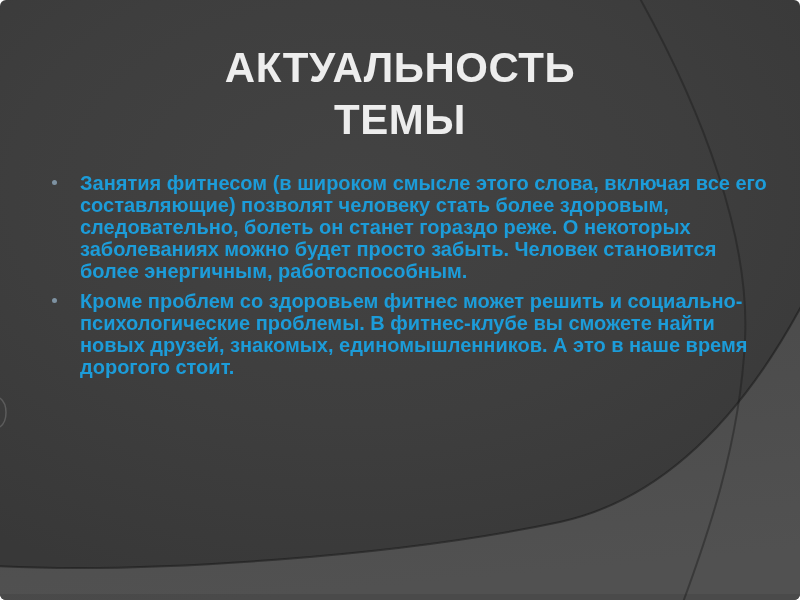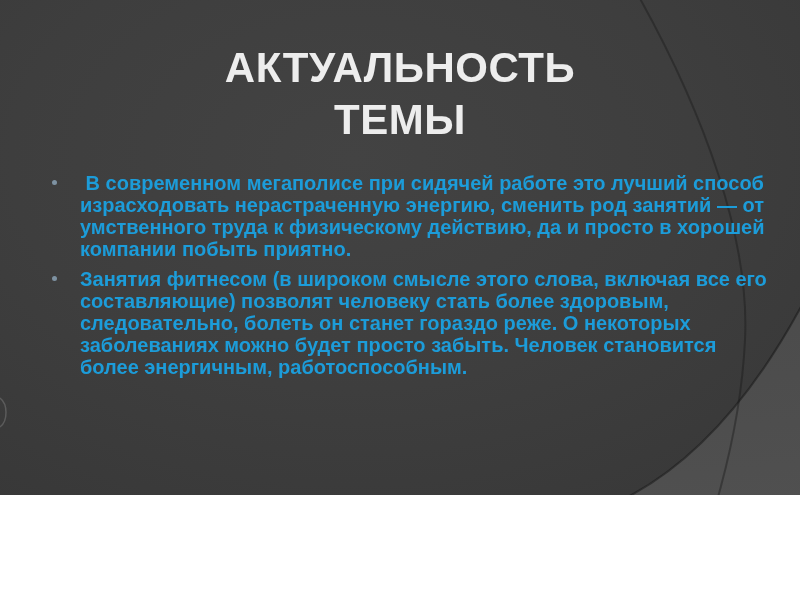--- a/index.html
+++ b/index.html
@@ -6,25 +6,26 @@
     margin: 0;
     padding: 0;
     width: 800px;
     height: 600px;
     overflow: hidden;
     font-family: "Liberation Sans", sans-serif;
   }
   .slide {
     position: relative;
     width: 800px;
-    height: 495px;
+    height: 600px;
     background:
       radial-gradient(ellipse 620px 420px at 44% 32%, #434343 0%, #3e3e3e 55%, #383838 100%),
       #3b3b3b;
     overflow: hidden;
+    border-radius: 6px;
   }
   .bg-svg {
     position: absolute;
     top: 0;
     left: 0;
     width: 800px;
     height: 600px;
     z-index: 0;
   }
   .content {
@@ -108,22 +109,22 @@
 
   <div class="content">
 
     <div class="title">
       <div class="title-inner">АКТУАЛЬНОСТЬ ТЕМЫ</div>
     </div>
 
     <ul class="bullets">
       <li>
         <span class="dot"></span>
-        <span class="btext"> В современном мегаполисе при сидячей работе это лучший способ израсходовать нерастраченную энергию, сменить род занятий — от умственного труда к физическому действию, да и просто в хорошей компании побыть приятно.</span>
+        <span class="btext">Занятия фитнесом (в широком смысле этого слова, включая все его составляющие) позволят человеку стать более здоровым, следовательно, болеть он станет гораздо реже. О некоторых заболеваниях можно будет просто забыть. Человек становится более энергичным, работоспособным.</span>
       </li>
       <li>
         <span class="dot"></span>
-        <span class="btext">Занятия фитнесом (в широком смысле этого слова, включая все его составляющие) позволят человеку стать более здоровым, следовательно, болеть он станет гораздо реже. О некоторых заболеваниях можно будет просто забыть. Человек становится более энергичным, работоспособным.</span>
+        <span class="btext">Кроме проблем со здоровьем фитнес может решить и социально-психологические проблемы. В фитнес-клубе вы сможете найти новых друзей, знакомых, единомышленников. А это в наше время дорогого стоит.</span>
       </li>
     </ul>
 
   </div>
 </div>
 
 </body></html>

